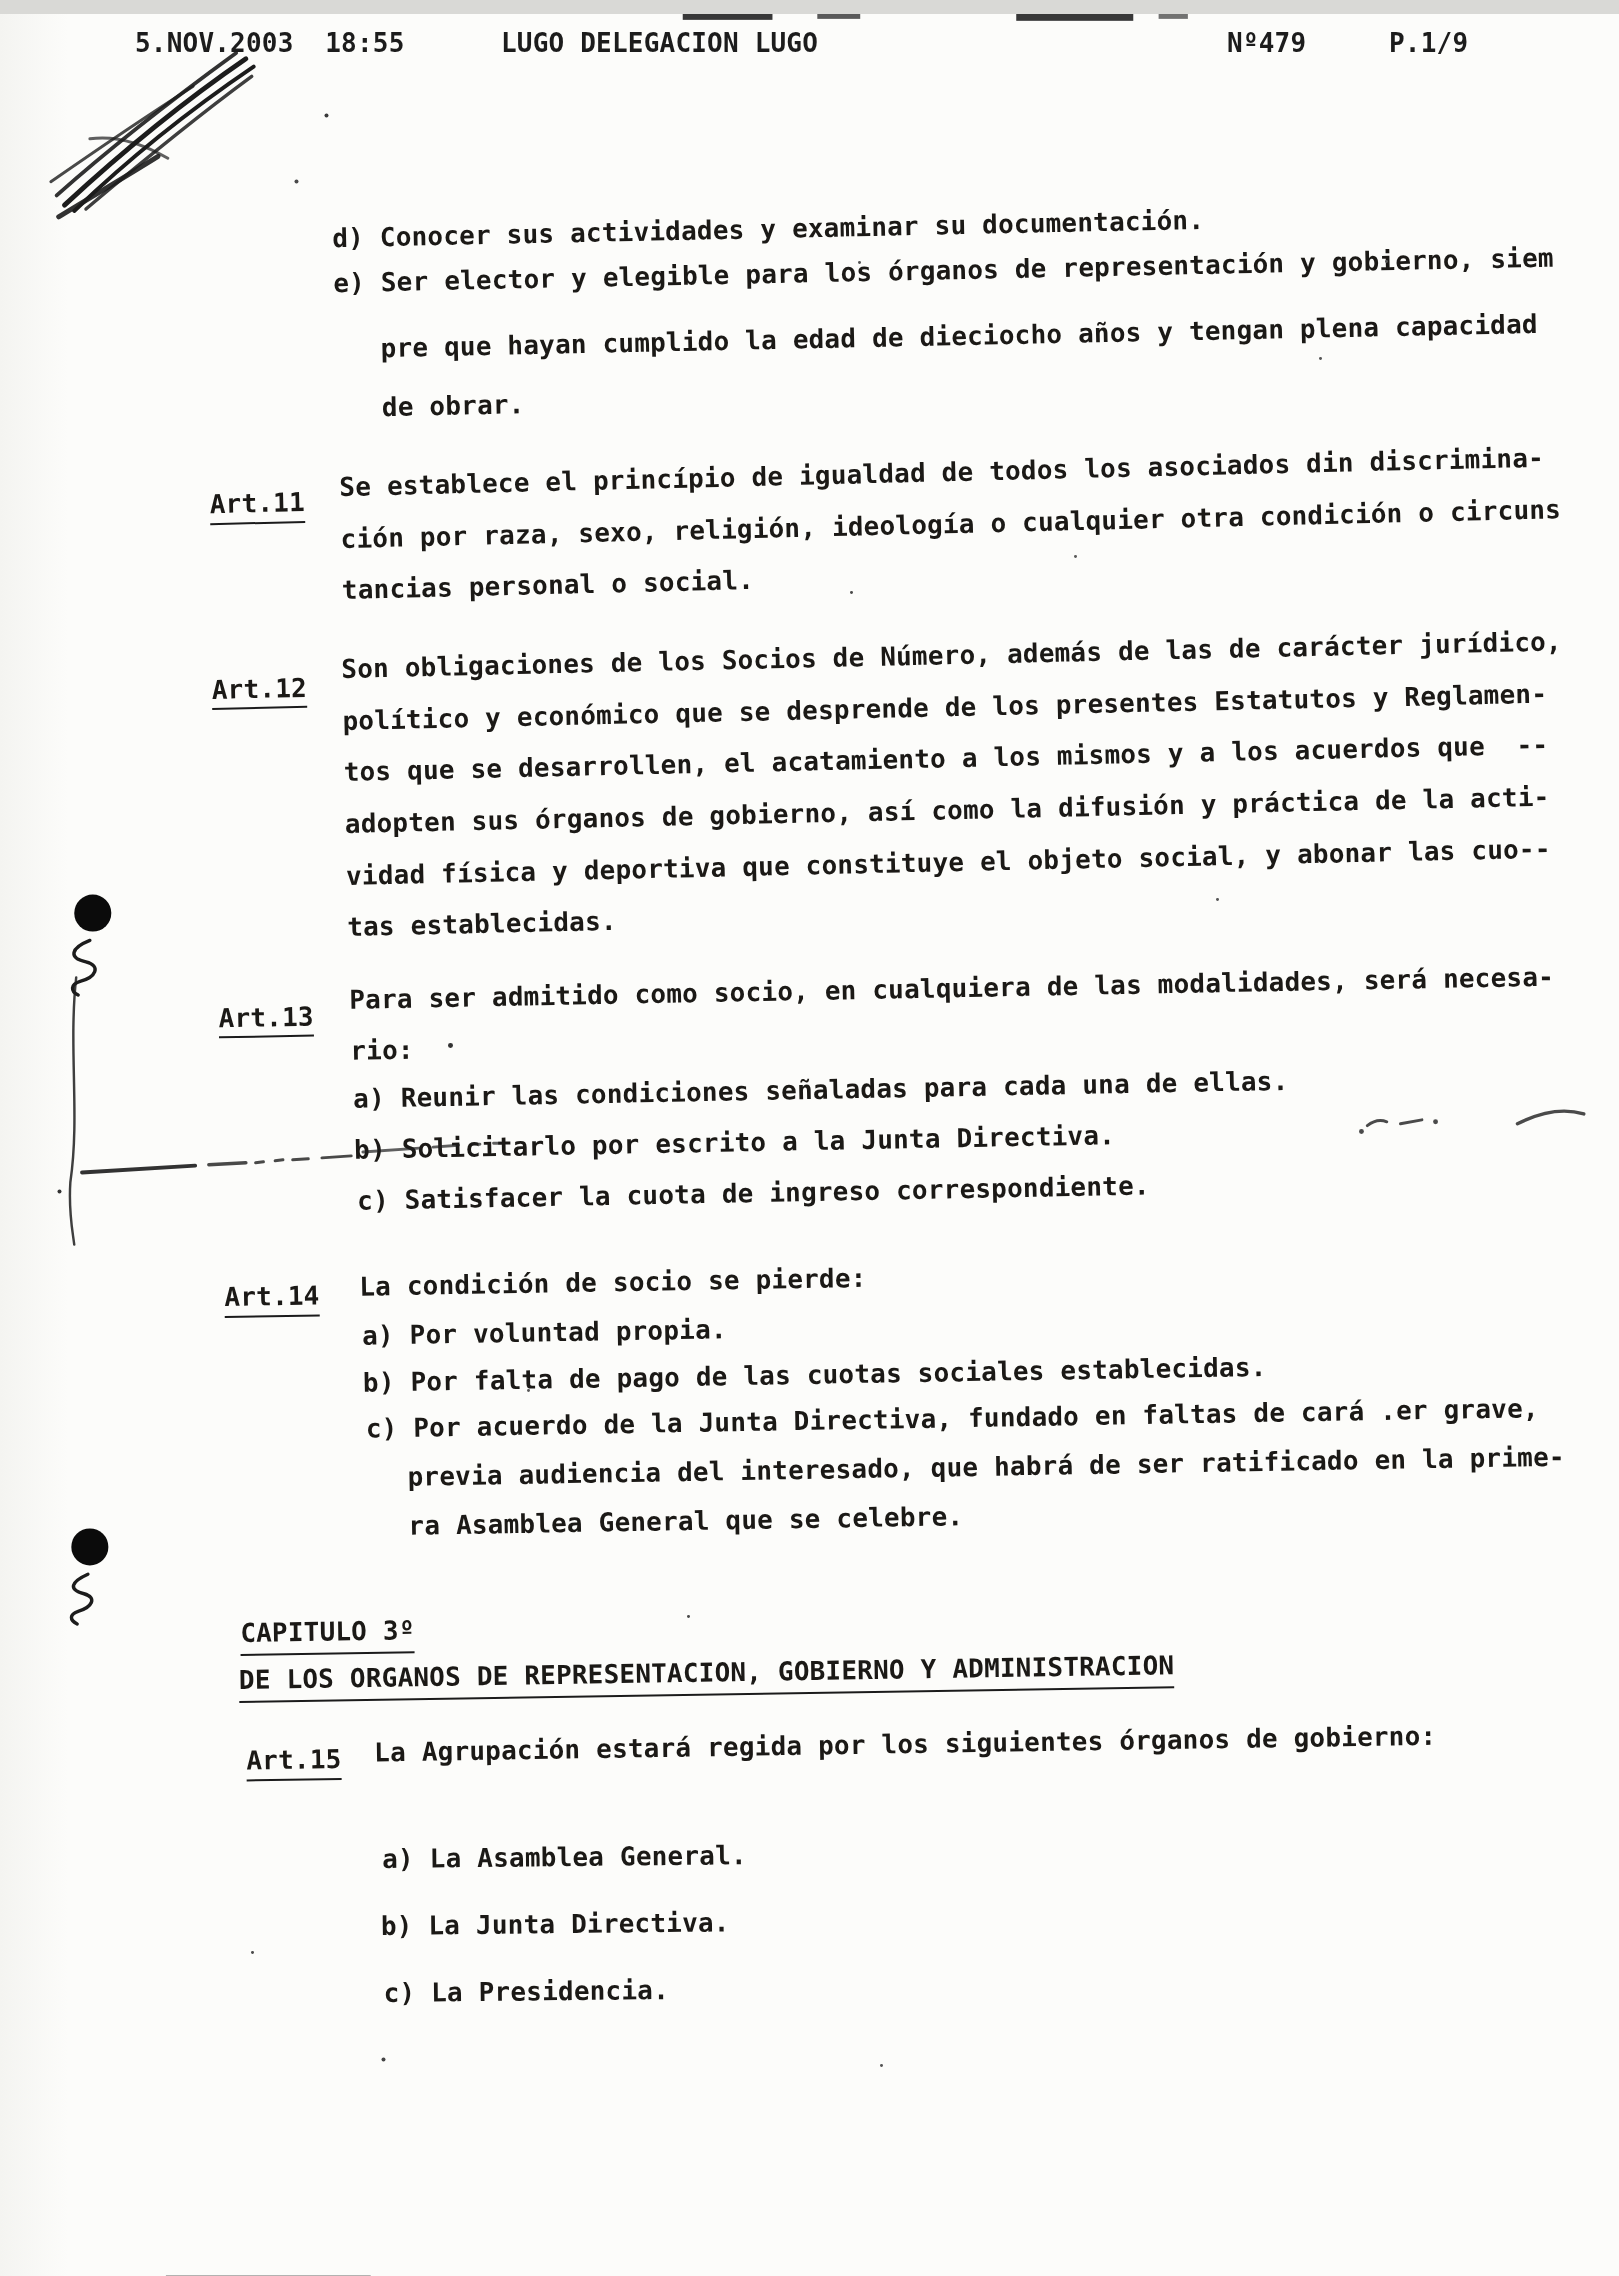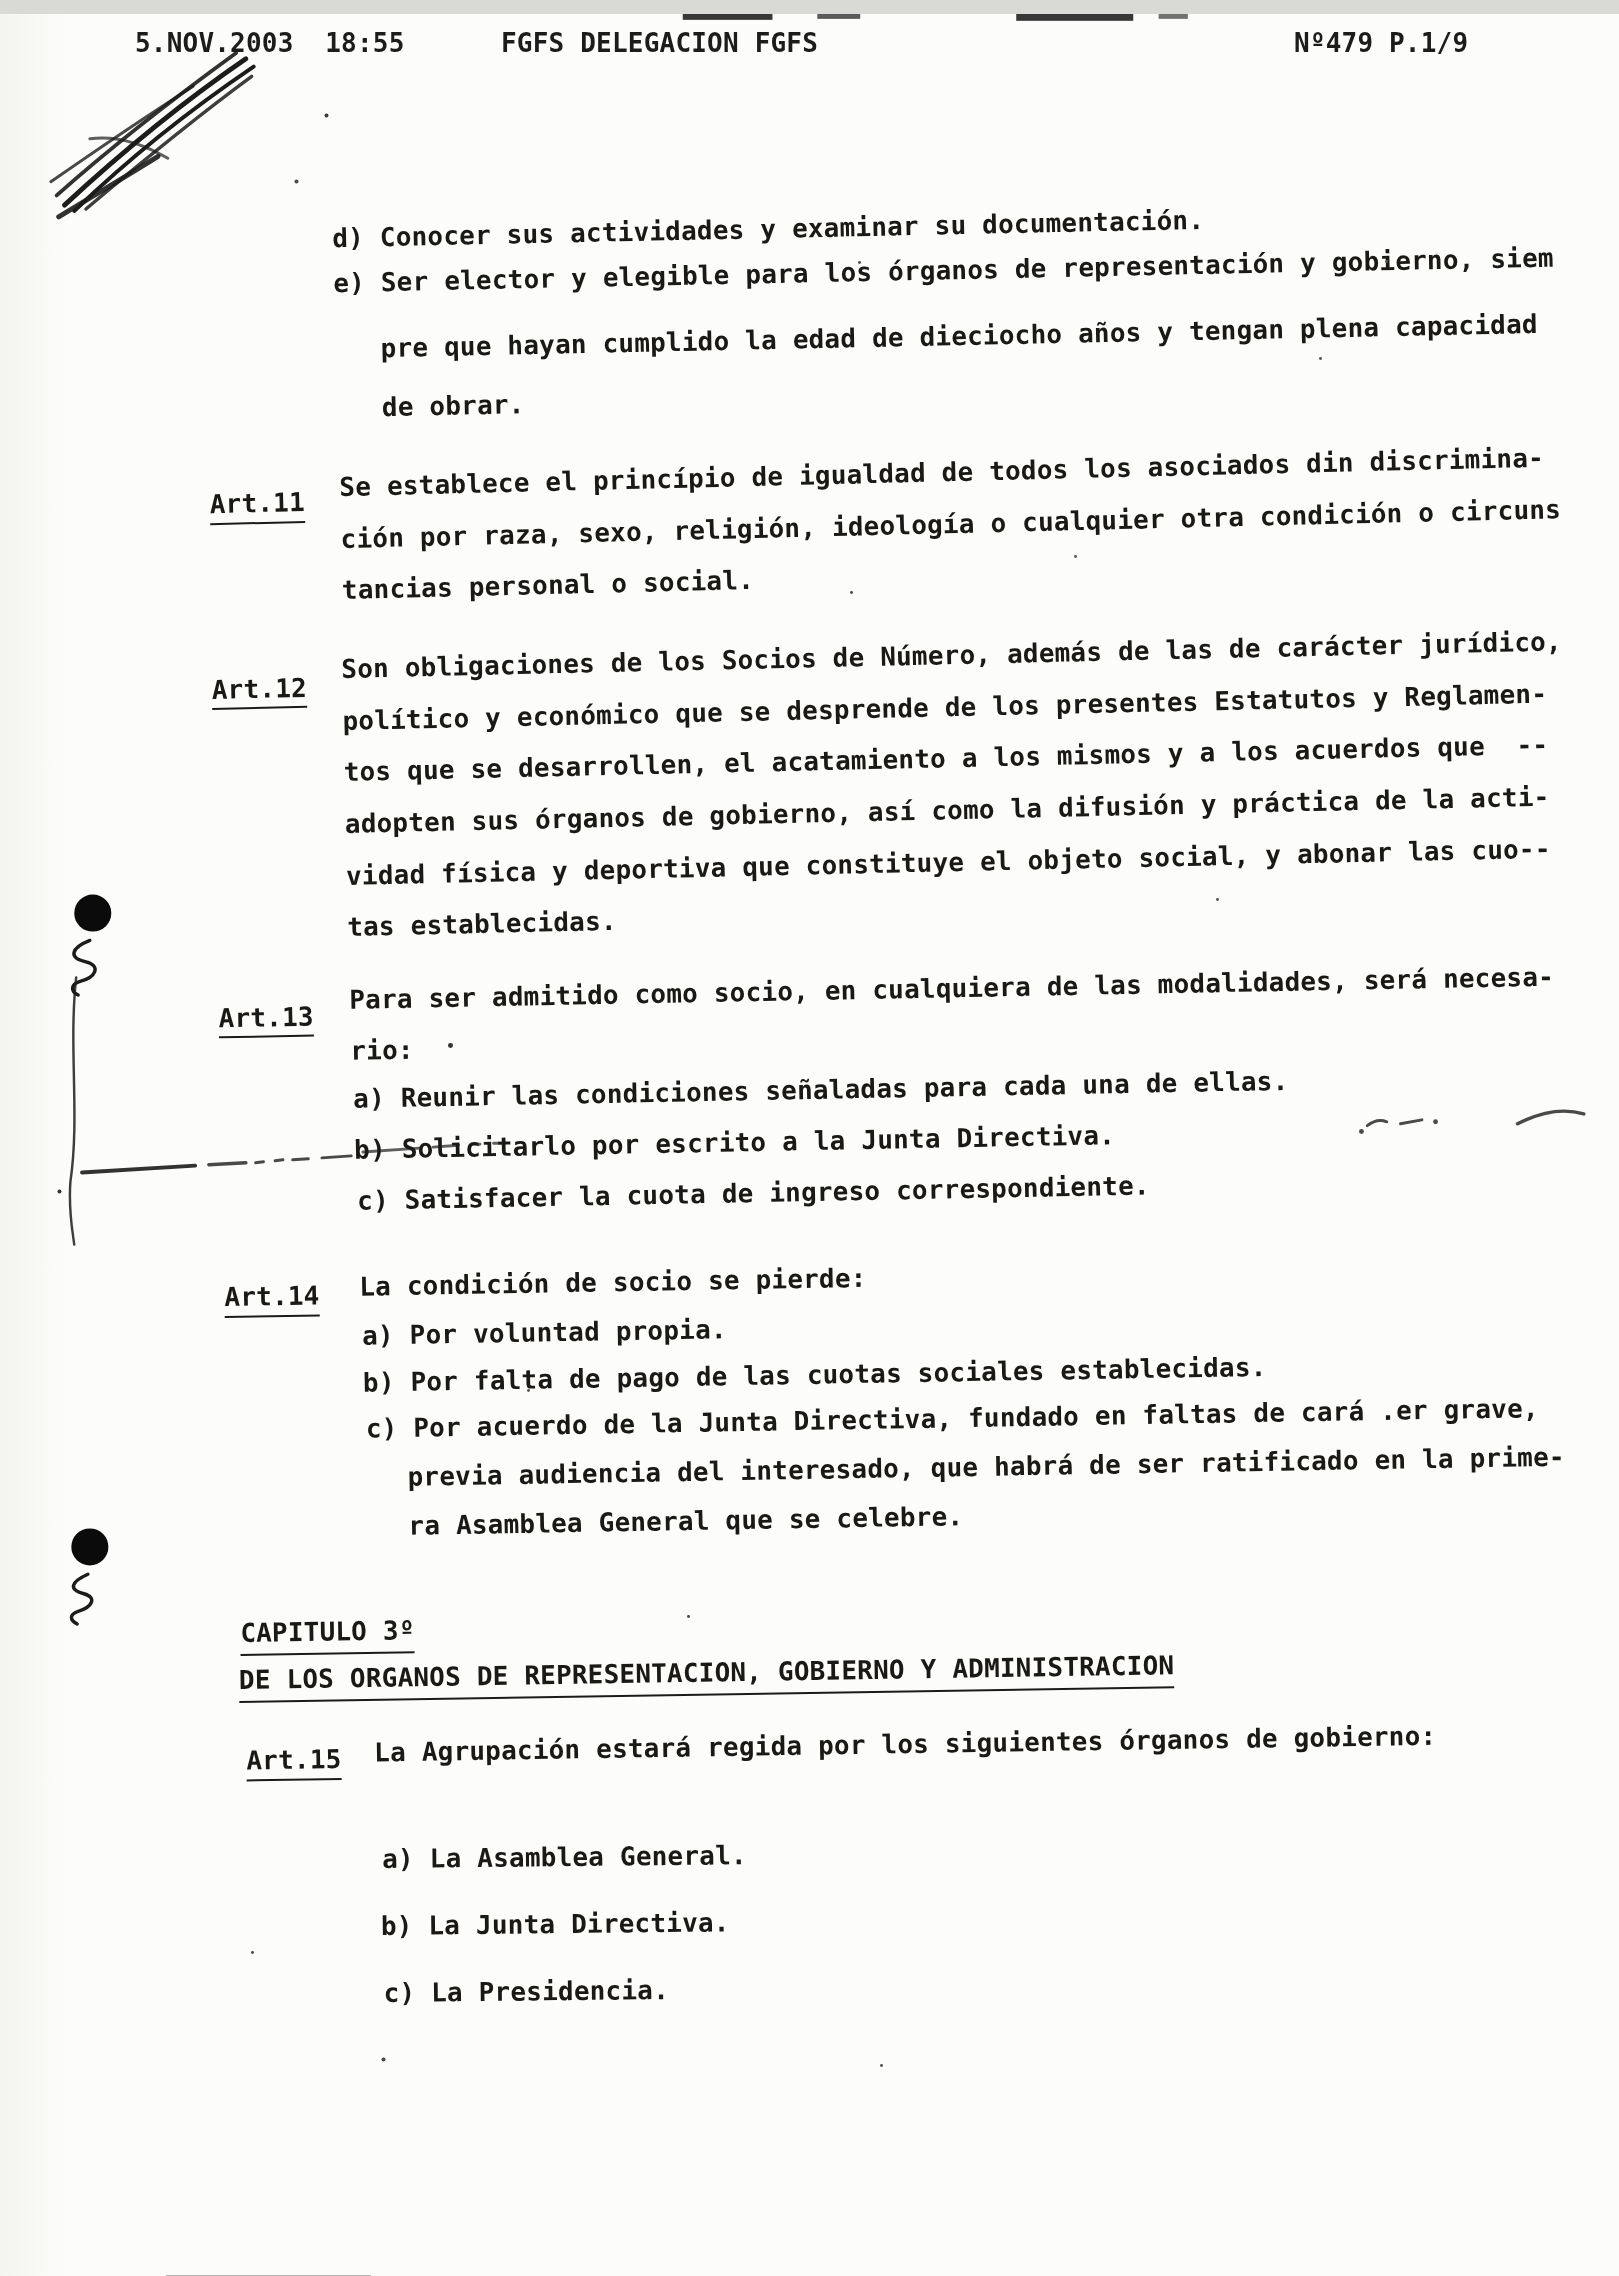--- a/index.html
+++ b/index.html
@@ -77,22 +77,22 @@
       527px 1375px 0 0 #5a5a5a;
   }
 </style>
 </head>
 <body>
 
 <div class="page">
 
   <header class="fax-header">
     <span style="left:135px; top:13.7px">5.NOV.2003  18:55</span>
-    <span style="left:501px; top:13.7px">FGFS DELEGACION FGFS</span>
-    <span style="left:1294px; top:13.7px">Nº479</span>
+    <span style="left:501px; top:13.7px">LUGO DELEGACION LUGO</span>
+    <span style="left:1227px; top:13.7px">Nº479</span>
     <span style="left:1389px; top:13.7px">P.1/9</span>
   </header>
 
   <section class="block" style="top:209px; transform:rotate(-1.2deg)">
     <div class="line" style="top:0; left:332px">d) Conocer sus actividades y examinar su documentación.</div>
     <div class="line" style="top:45px; left:332px">e) Ser elector y elegible para los órganos de representación y gobierno, siem</div>
     <div class="line" style="top:111px; left:378px">pre que hayan cumplido la edad de dieciocho años y tengan plena capacidad</div>
     <div class="line" style="top:170px; left:378px">de obrar.</div>
   </section>
 

